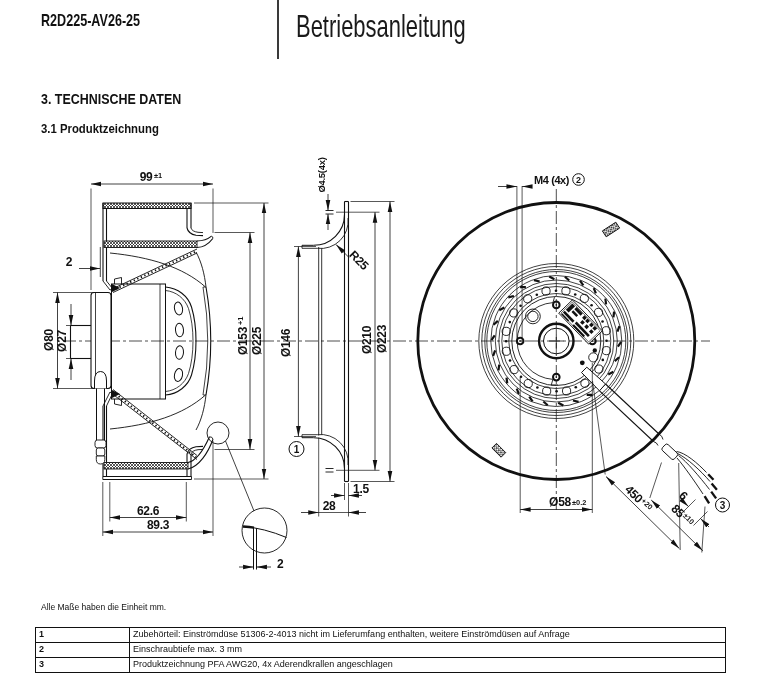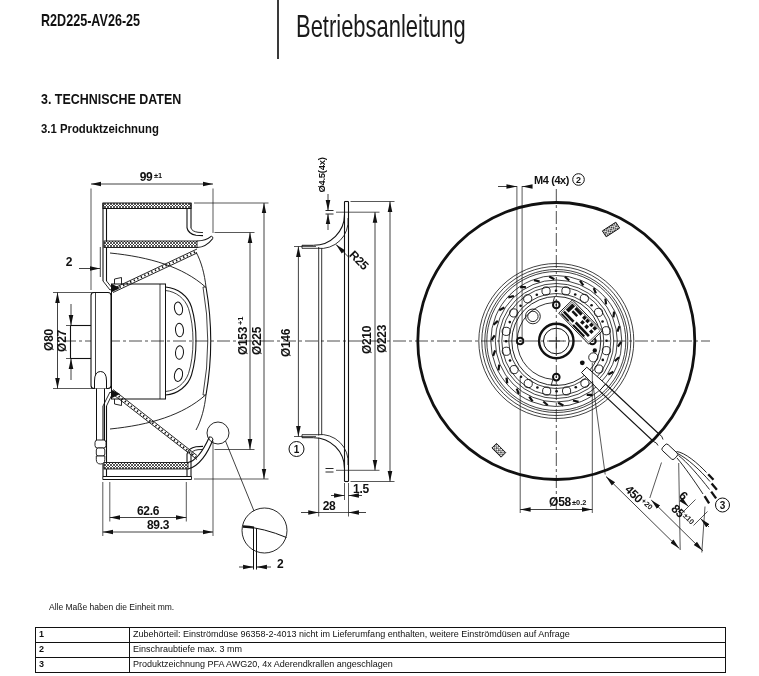--- a/index.html
+++ b/index.html
@@ -4,21 +4,21 @@
 <style>
   * { margin:0; padding:0; box-sizing:border-box; }
   html,body { width:759px; height:676px; background:#ffffff; font-family:"Liberation Sans", sans-serif; color:#111; overflow:hidden; }
   #page { position:relative; width:759px; height:676px; background:#fff; }
   .abs { position:absolute; }
   #doc-number { left:41px; top:11px; font-size:17px; font-weight:bold; transform:scaleX(0.74); transform-origin:left top; white-space:nowrap; }
   #header-divider { left:277px; top:0px; width:1.6px; height:59px; background:#3a3a3a; }
   #doc-title { left:296px; top:9px; font-size:30.5px; font-weight:400; transform:scaleX(0.72); transform-origin:left top; white-space:nowrap; color:#1a1a1a; }
   #section-heading { left:41px; top:90px; font-size:15px; font-weight:bold; transform:scaleX(0.83); transform-origin:left top; white-space:nowrap; }
   #section-subheading { left:41px; top:121px; font-size:13.5px; font-weight:bold; transform:scaleX(0.84); transform-origin:left top; white-space:nowrap; }
-  #units-note { left:41px; top:602px; font-size:8.5px; color:#111;margin-left:8px; }
+  #units-note { left:41px; top:602px; font-size:8.5px; color:#111; }
   #legend-table { left:35px; top:627px; width:691px; border-collapse:collapse; table-layout:fixed; }
   #legend-table td { border:1px solid #111; font-size:9px; padding:0.5px 3px 1.5px 3px; height:14.9px; vertical-align:middle; white-space:nowrap; overflow:hidden; }
   #legend-table { border:1.5px solid #111; }
   #legend-table td.num { width:94px; font-weight:bold; }
   svg text { font-family:"Liberation Sans", sans-serif; fill:#111; }
   .dim { font-size:12px; font-weight:bold; letter-spacing:-0.3px; }
   .dimsup { font-size:7.4px; font-weight:bold; }
   .callout-num { font-size:10px; font-weight:bold; }
 </style>
 </head>
@@ -472,21 +472,21 @@
       <text class="callout-num" x="722.5" y="508.5" text-anchor="middle">3</text>
     </g>
   </svg>
 
   <div class="abs" id="units-note">Alle Maße haben die Einheit mm.</div>
 
   <table class="abs" id="legend-table">
     <tbody id="legend-body">
         <tr>
           <td class="num">1</td>
-          <td>Zubehörteil: Einströmdüse 96358-2-4013 nicht im Lieferumfang enthalten, weitere Einströmdüsen auf Anfrage</td>
+          <td>Zubehörteil: Einströmdüse 51306-2-4013 nicht im Lieferumfang enthalten, weitere Einströmdüsen auf Anfrage</td>
         </tr>
         <tr>
           <td class="num">2</td>
           <td>Einschraubtiefe max. 3 mm</td>
         </tr>
         <tr>
           <td class="num">3</td>
           <td>Produktzeichnung PFA AWG20, 4x Aderendkrallen angeschlagen</td>
         </tr>
       </tbody>

